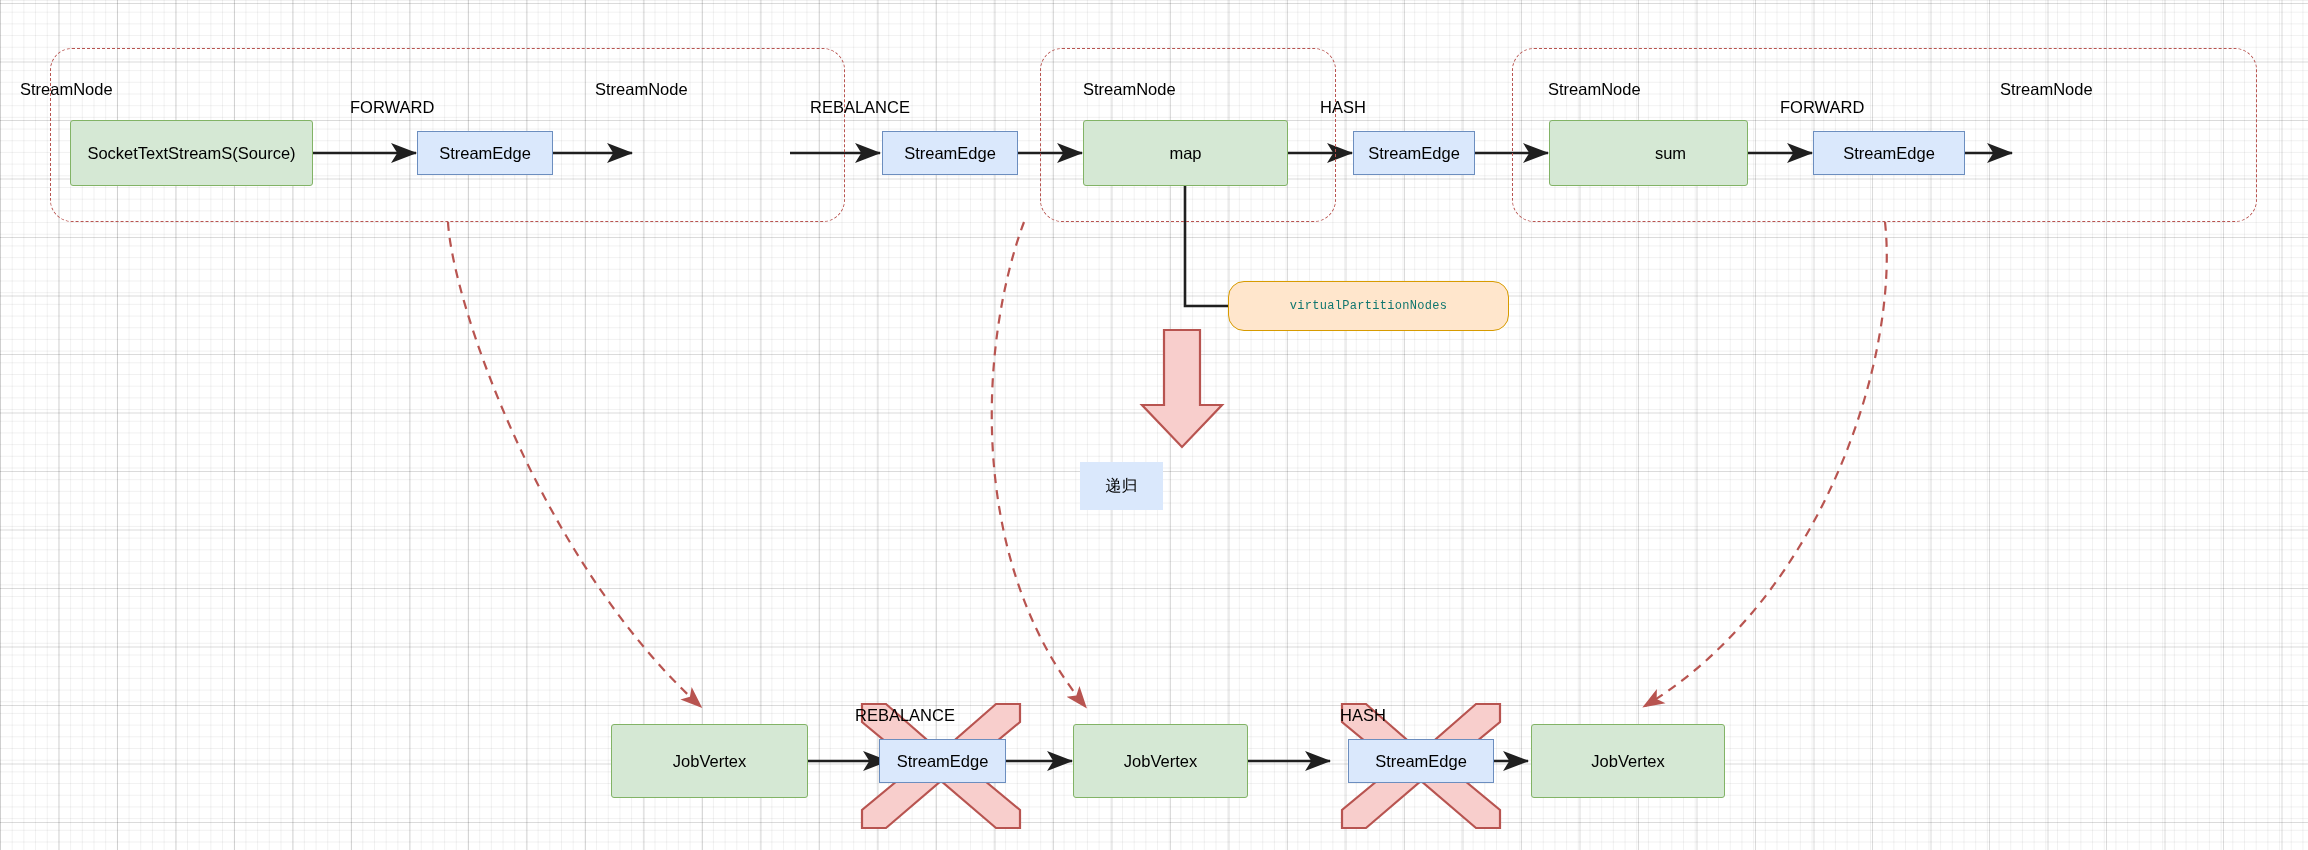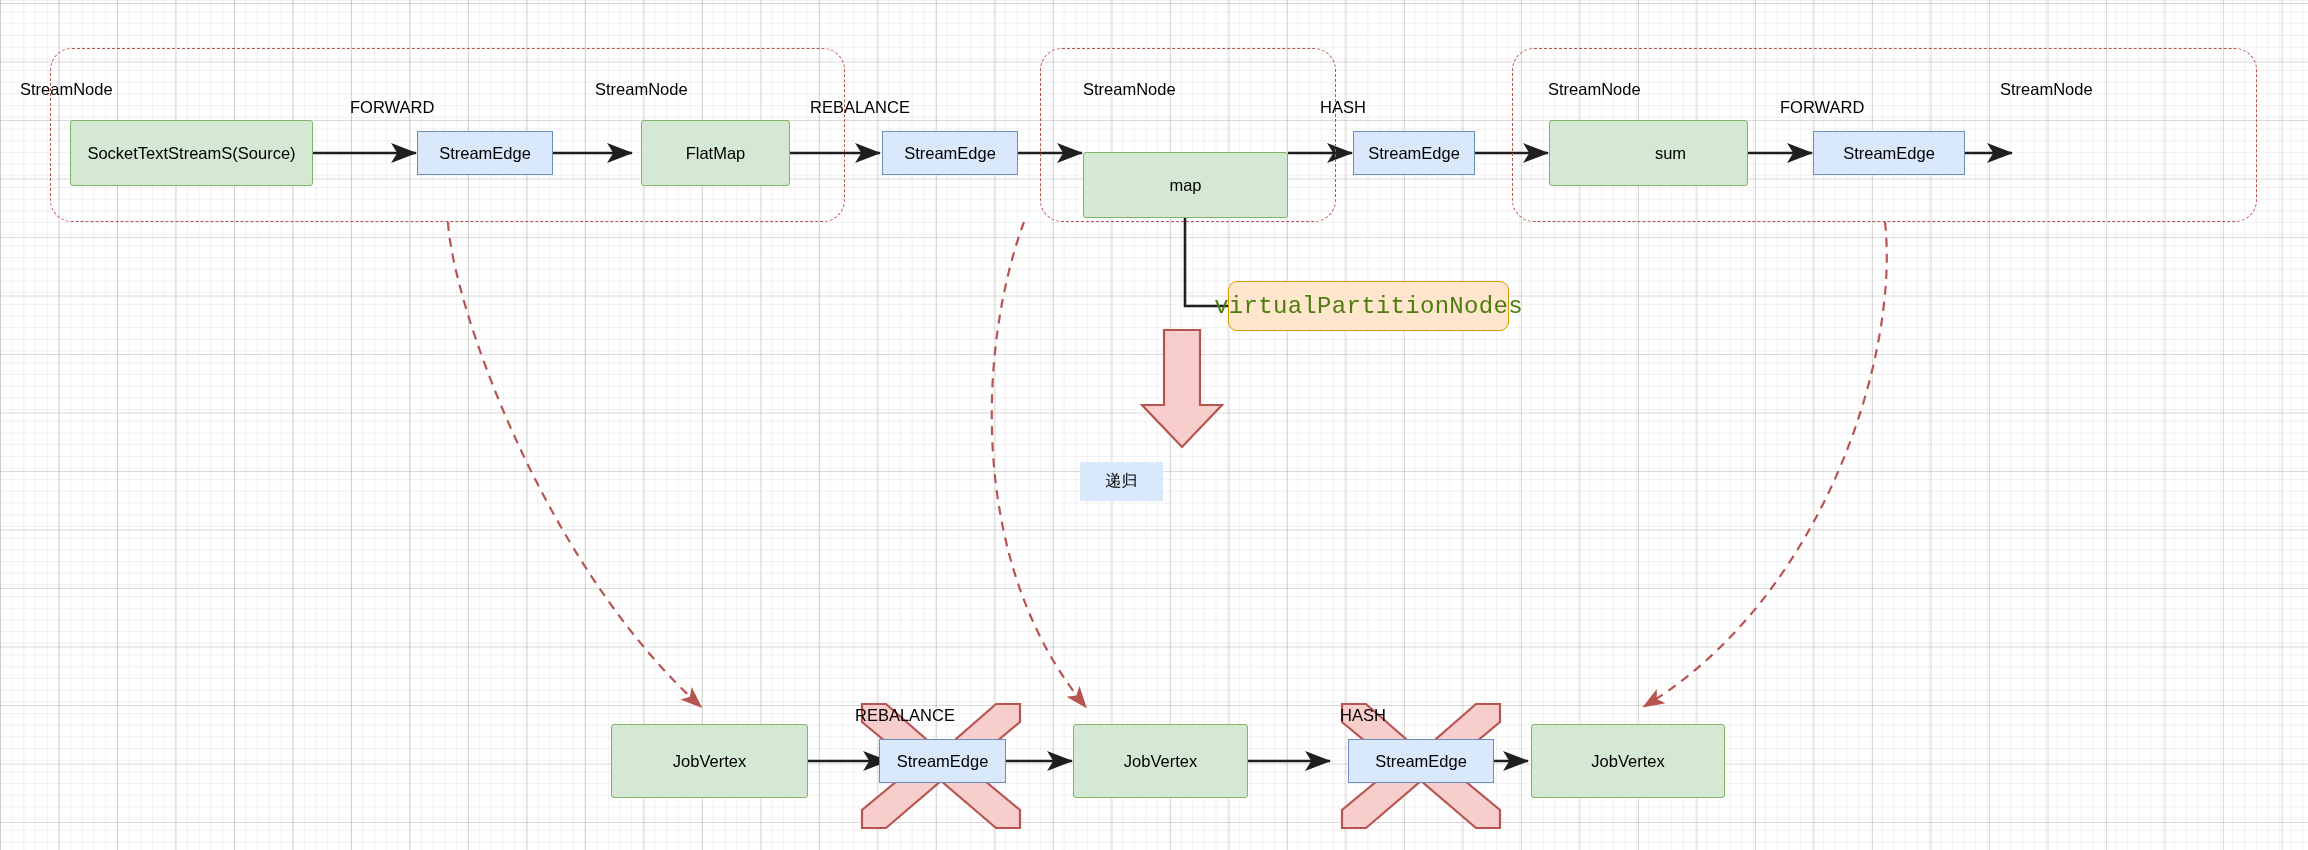--- a/index.html
+++ b/index.html
@@ -62,27 +62,27 @@
     box-sizing: border-box;
     border: 1.7px dashed #b85450;
     border-radius: 22px;
     background: transparent;
   }
   .callout {
     position: absolute;
     box-sizing: border-box;
     background: #ffe6cc;
     border: 1.9px solid #d79b00;
-    border-radius: 9px;
+    border-radius: 16px;
     display: flex;
     align-items: center;
     justify-content: center;
     font-family: "Liberation Mono", monospace;
-    font-size: 24px;
-    color: #4d7c0f;
+    font-size: 12px;
+    color: #0f766e;
     letter-spacing: 0.3px;
   }
   .ellipse {
     position: absolute;
     box-sizing: border-box;
     background: #dae8fc;
     border: 1.5px solid #6c8ebf;
     border-radius: 50%;
     display: flex;
     align-items: center;
@@ -165,42 +165,41 @@
   <div class="group-box" style="left:1040px; top:48px; width:296px; height:174px;"></div>
   <div class="group-box" style="left:1512px; top:48px; width:745px; height:174px;"></div>
 
   <div class="caption" style="left:20px; top:80px; width:250px;">StreamNode</div>
   <div class="node stream-node" style="left:70px; top:120px; width:243px; height:66px;">SocketTextStreamS(Source)</div>
 
   <div class="caption" style="left:350px; top:98px; width:170px;">FORWARD</div>
   <div class="node stream-edge" style="left:417px; top:131px; width:136px; height:44px;">StreamEdge</div>
 
   <div class="caption" style="left:595px; top:80px; width:200px;">StreamNode</div>
-  <div class="node stream-node" style="left:641px; top:120px; width:149px; height:66px;">FlatMap</div>
 
   <div class="caption" style="left:810px; top:98px; width:210px;">REBALANCE</div>
   <div class="node stream-edge" style="left:882px; top:131px; width:136px; height:44px;">StreamEdge</div>
 
   <div class="caption" style="left:1083px; top:80px; width:205px;">StreamNode</div>
-  <div class="node stream-node" style="left:1083px; top:120px; width:205px; height:66px;margin-top:32px;">map</div>
+  <div class="node stream-node" style="left:1083px; top:120px; width:205px; height:66px;">map</div>
 
   <div class="caption" style="left:1320px; top:98px; width:160px;">HASH</div>
   <div class="node stream-edge" style="left:1353px; top:131px; width:122px; height:44px;">StreamEdge</div>
 
   <div class="caption" style="left:1548px; top:80px; width:200px;">StreamNode</div>
   <div class="node stream-node" style="left:1549px; top:120px; width:199px; height:66px;padding-left:44px;">sum</div>
 
   <div class="caption" style="left:1780px; top:98px; width:170px;">FORWARD</div>
   <div class="node stream-edge" style="left:1813px; top:131px; width:152px; height:44px;">StreamEdge</div>
 
   <div class="caption" style="left:2000px; top:80px; width:200px;">StreamNode</div>
 
   <div class="callout" style="left:1228px; top:281px; width:281px; height:50px;">virtualPartitionNodes</div>
 
-  <div class="tag-box" style="left:1080px; top:462px; width:83px; height:39px;">递归</div>
+  <div class="tag-box" style="left:1080px; top:462px; width:83px; height:48px;">递归</div>
 
 
   <div class="node stream-node" style="left:611px; top:724px; width:197px; height:74px;">JobVertex</div>
 
   <div class="caption" style="left:855px; top:706px; width:175px;">REBALANCE</div>
   <div class="node stream-edge" style="left:879px; top:739px; width:127px; height:44px;">StreamEdge</div>
 
   <div class="node stream-node" style="left:1073px; top:724px; width:175px; height:74px;">JobVertex</div>
 
   <div class="caption" style="left:1340px; top:706px; width:165px;">HASH</div>

